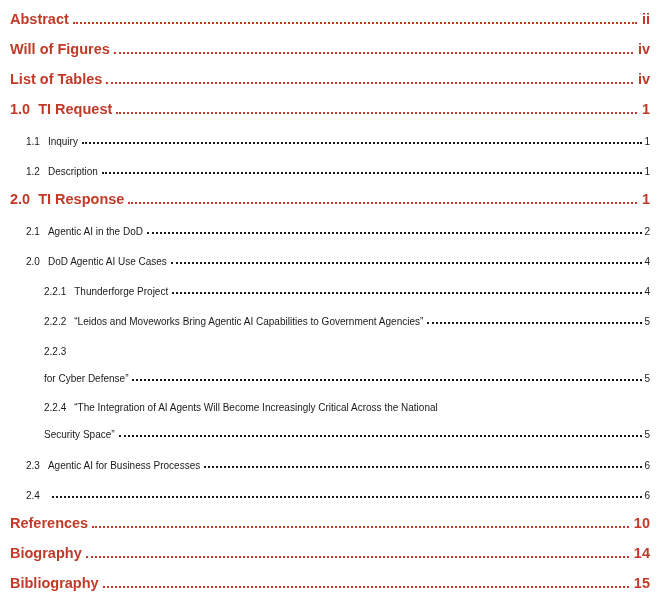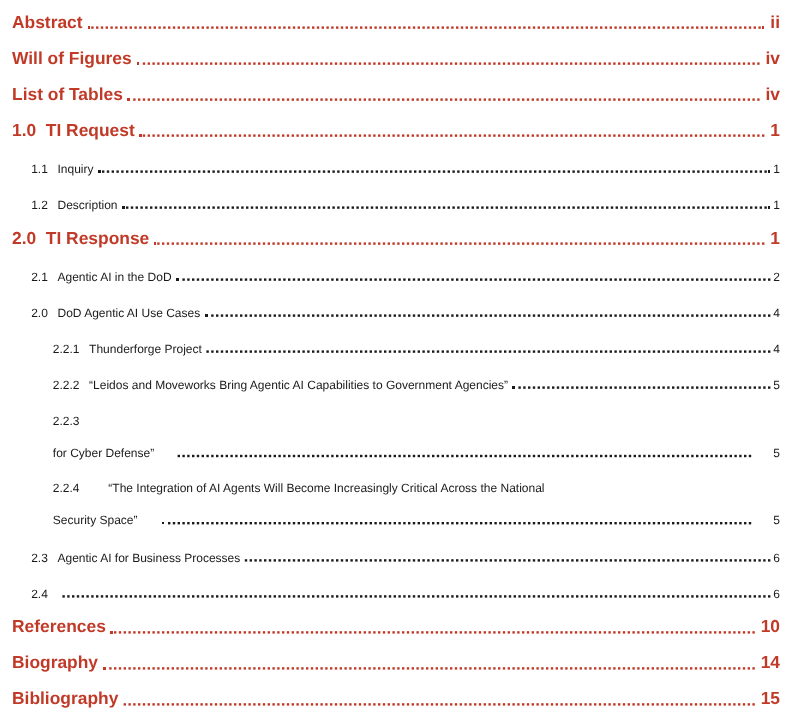--- a/index.html
+++ b/index.html
@@ -17,21 +17,21 @@
     padding: 2px 10px 0 10px;
   }
   .line {
     display: flex;
     align-items: flex-end;
     height: 30px;
     padding-bottom: 5px;
     box-sizing: border-box;
   }
   .entry2 { margin: 2px 0; }
-  .entry2 .line { height: 27px; padding-bottom: 4px; gap: 16px; }
+  .entry2 .line { height: 27px; padding-bottom: 4px; }
 
   .red {
     color: var(--accent, #c13a28);
     font-weight: bold;
     font-size: 14.5px;
   }
   .blk {
     color: var(--ink, #1a1a1a);
     font-weight: normal;
     font-size: 10px;

